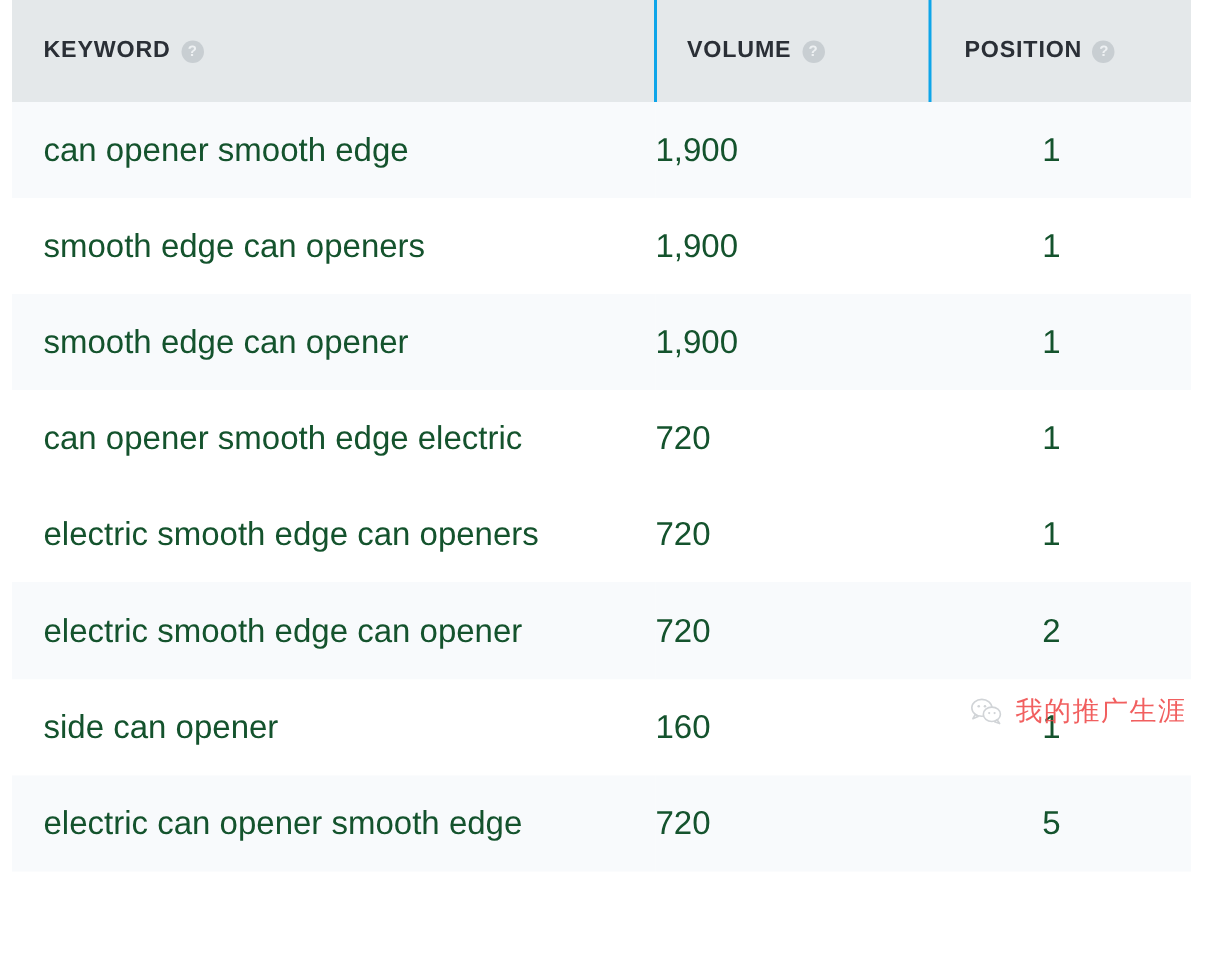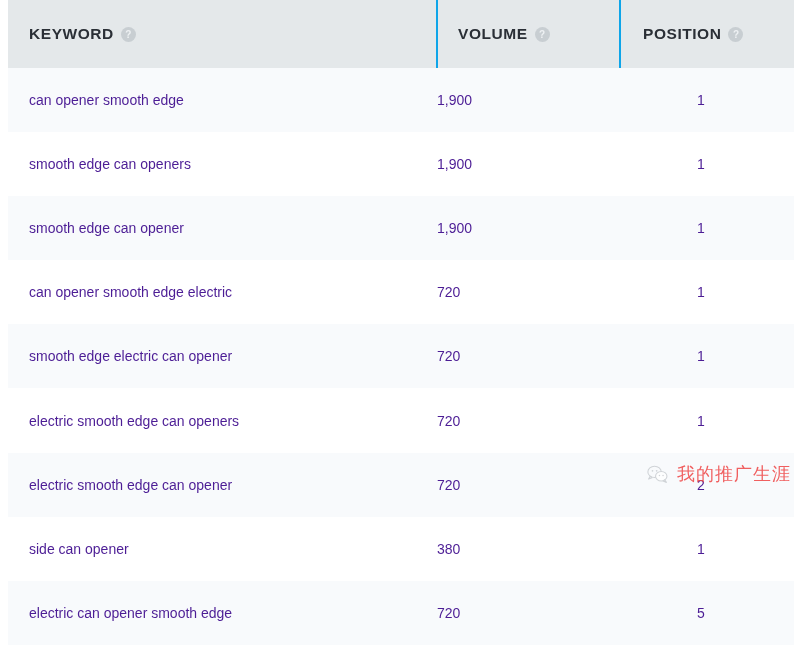--- a/index.html
+++ b/index.html
@@ -82,22 +82,22 @@
   .th-label { white-space: nowrap; }
 
   
   tbody tr { height: 64.1px; }
   tbody tr.odd  { background: #f8fafc; }
   tbody tr.even { background: #ffffff; }
 
   tbody td {
     padding: 0;
     vertical-align: middle;
-    font-size: 14px;
-    color: #4c1d95;
+    font-size: 22px;
+    color: #14532d;
     font-weight: normal;
   }
   td.cell-keyword  { padding-left: 21px; text-align: left; }
   td.cell-volume   { text-align: left;  padding-right: 64px; }
   td.cell-position { text-align: center; padding-right: 12px; }
 
   
   col.w-keyword  { width: 429px; }
   col.w-volume   { width: 183px; }
   col.w-position { width: 174px; }
@@ -175,38 +175,33 @@
         <tr class="odd">
           <td class="cell-keyword">smooth edge can opener</td>
           <td class="cell-volume">1,900</td>
           <td class="cell-position">1</td>
         </tr>
         <tr class="even">
           <td class="cell-keyword">can opener smooth edge electric</td>
           <td class="cell-volume">720</td>
           <td class="cell-position">1</td>
         </tr>
-        <tr class="odd">
-          <td class="cell-keyword">smooth edge electric can opener</td>
-          <td class="cell-volume">720</td>
-          <td class="cell-position">1</td>
-        </tr>
         <tr class="even">
           <td class="cell-keyword">electric smooth edge can openers</td>
           <td class="cell-volume">720</td>
           <td class="cell-position">1</td>
         </tr>
         <tr class="odd">
           <td class="cell-keyword">electric smooth edge can opener</td>
           <td class="cell-volume">720</td>
           <td class="cell-position">2</td>
         </tr>
         <tr class="even">
           <td class="cell-keyword">side can opener</td>
-          <td class="cell-volume">380</td>
+          <td class="cell-volume">160</td>
           <td class="cell-position">1</td>
         </tr>
         <tr class="odd">
           <td class="cell-keyword">electric can opener smooth edge</td>
           <td class="cell-volume">720</td>
           <td class="cell-position">5</td>
         </tr>
       </tbody>
   </table>
 

